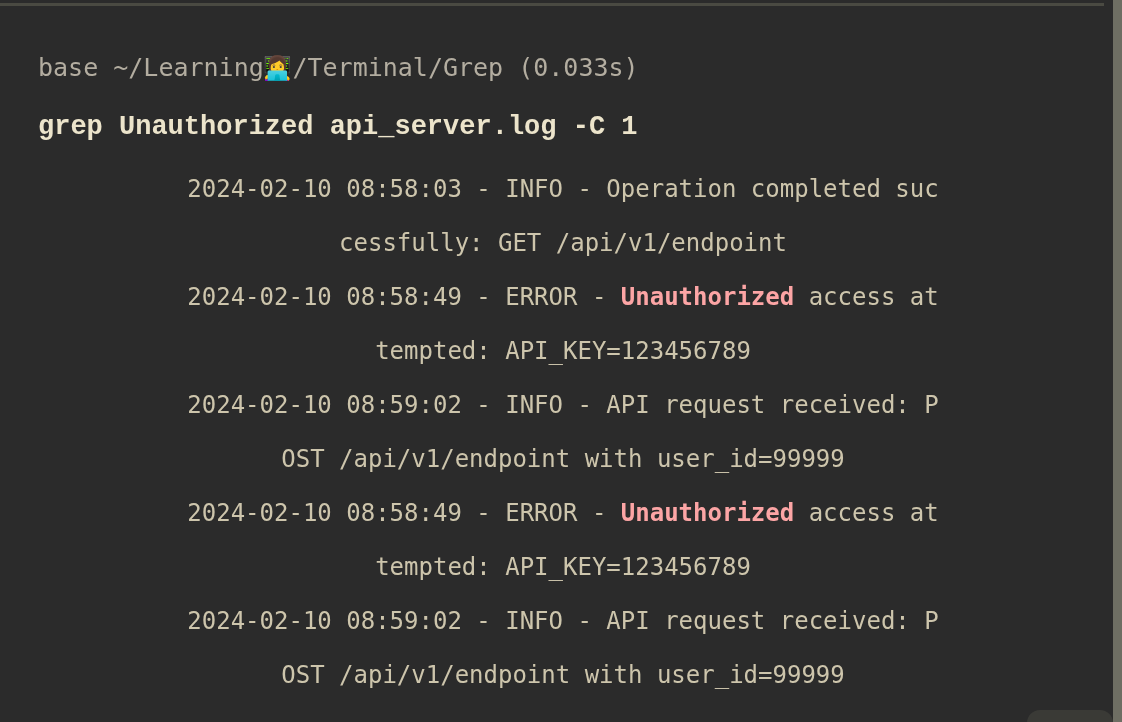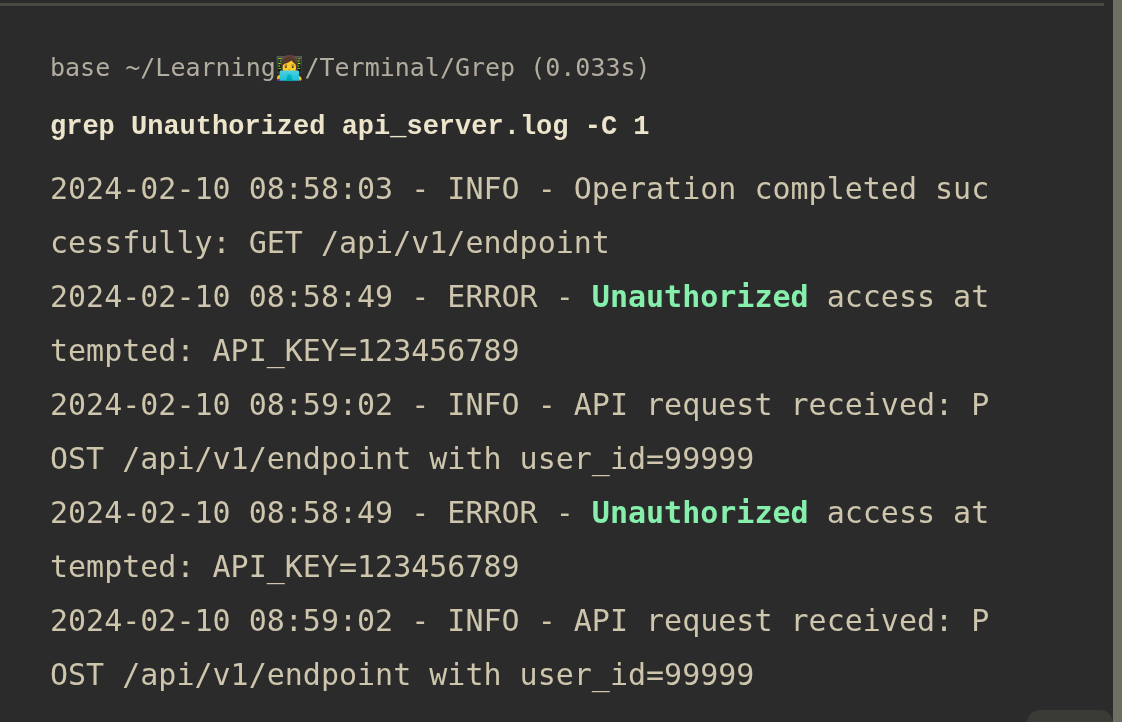--- a/index.html
+++ b/index.html
@@ -58,21 +58,20 @@
     left: 38px;
     top: 44px;
     width: 1050px;
   }
 
   .line {
     font-size: 26px;
     line-height: 54px;
     white-space: pre;
     letter-spacing: 0px;
-    margin-left: 12px;
   }
 
   .prompt-line {
     color: #b3ada0;
     font-size: 25px;
     line-height: 48px;
   }
   .prompt-line .emoji {
     font-family: "DejaVu Sans", sans-serif;
     font-size: 23px;
@@ -81,26 +80,27 @@
   .command-line {
     color: #ece4cb;
     font-weight: bold;
     font-size: 27px;
     line-height: 70px;
     font-family: Liberation Mono, monospace;
   }
 
   .out-line {
     color: #cdc5ac;
-    font-size: 30px;
+    font-size: 24px;
     line-height: 54px;
+    text-align: center;
   }
 
   .match {
-    color: #86efac;
+    color: #fca5a5;
     font-weight: bold;
   }
 </style>
 </head>
 <body>
 
 <div id="terminal">
 
   <div id="top-rule"></div>
 

